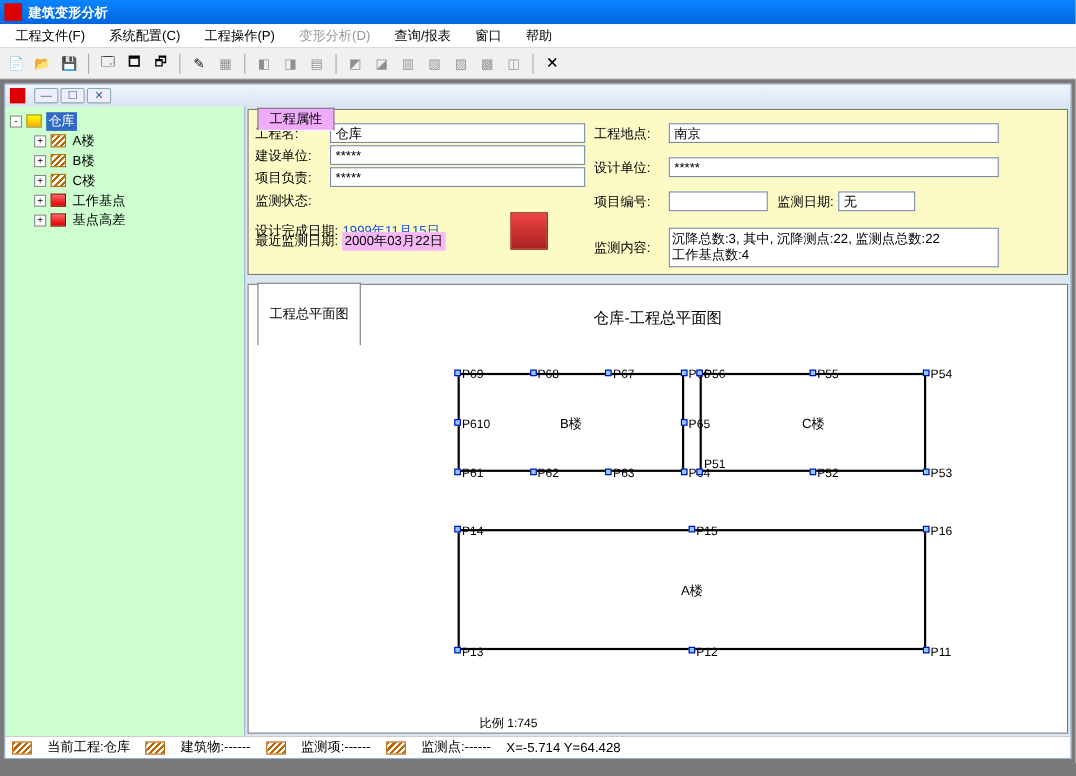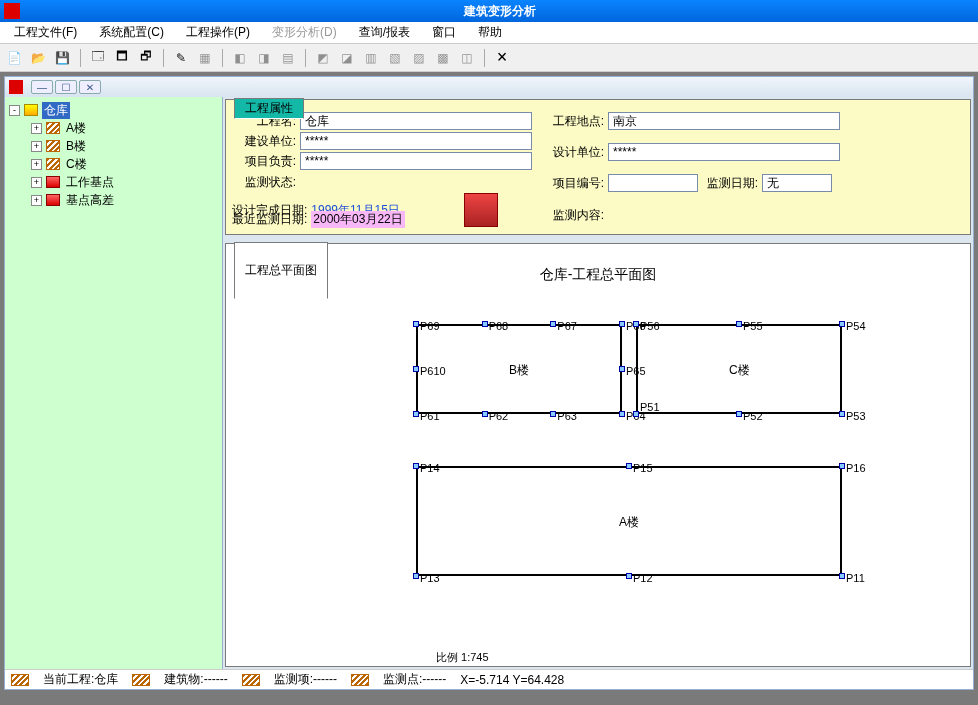--- a/index.html
+++ b/index.html
@@ -1,18 +1,18 @@
 <!DOCTYPE html>
 <html><head>
 <meta charset="utf-8">
 <style>
 * { box-sizing: border-box; margin: 0; padding: 0; font-family: "SimSun", "Microsoft YaHei", sans-serif; font-size: 12px; }
 body { width: 978px; height: 705px; background: #fff; overflow: hidden; }
 
-.titlebar { height: 22px; background: linear-gradient(to bottom, #0a84ff, #0066dd); display: flex; align-items: center; padding: 0 4px; color: #fff; text-align: center; }
+.titlebar { height: 22px; background: linear-gradient(to bottom, #0a84ff, #0066dd); display: flex; align-items: center; padding: 0 4px; color: #fff; }
 .titlebar .app-icon { width: 16px; height: 16px; background: #d00; margin-right: 6px; }
 .titlebar .title { flex: 1; font-weight: bold; }
 
 .menubar { height: 22px; background: #fff; display: flex; align-items: center; padding: 0 6px; gap: 6px; border-bottom: 1px solid #ccc; }
 .menubar .menu { padding: 2px 8px; cursor: pointer; }
 .menubar .menu.disabled { color: #999; }
 
 .toolbar { height: 28px; background: #f0f0f0; display: flex; align-items: center; padding: 0 4px; gap: 2px; border-bottom: 1px solid #ccc; }
 .toolbar .tbtn { width: 22px; height: 22px; display: flex; align-items: center; justify-content: center; cursor: pointer; border: 1px solid transparent; }
 .toolbar .sep { width: 1px; height: 18px; background: #aaa; margin: 0 4px; }
@@ -35,23 +35,23 @@
 .tree-node .lbl.selected { background: #316ac5; color: #fff; padding: 0 2px; }
 .tree-node .lbl { padding: 0 2px; }
 .tree-child { margin-left: 22px; }
 .icon-yellow { background: linear-gradient(#ff0,#fa0); border: 1px solid #a80; }
 .icon-red { background: linear-gradient(#f66,#d00); border: 1px solid #800; }
 .icon-hatch { background: repeating-linear-gradient(135deg,#b60,#b60 2px,#fff 2px,#fff 4px); border:1px solid #b60; }
 
 .right-panel { flex: 1; display: flex; flex-direction: column; padding: 2px; gap: 8px; }
 
 .props-box { border: 1px solid #7a7a7a; background: #fcfbc6; position: relative; padding: 12px 6px 6px 6px; }
-.props-tab { position: absolute; top: -2px; left: 8px; background: #14b8a6; padding: 1px 10px; border: 1px solid #7a7a7a; border-bottom: 1px solid #fff; }
+.props-tab { position: absolute; top: -2px; left: 8px; background: #f0abfc; padding: 1px 10px; border: 1px solid #7a7a7a; border-bottom: 1px solid #fff; }
 .field-row { display: flex; align-items: center; gap: 4px; }
-.field-label { width: 64px; text-align: right; }
+.field-label { width: 64px; text-align: left; }
 .field-input { flex: 1; height: 18px; border: 1px solid #7a8aaa; background: #fff; padding: 0 4px; line-height: 16px; }
 .action-col { display: flex; flex-direction: column; gap: 2px; align-items: center; }
 .action-link { color: #000; cursor: pointer; padding: 2px 6px; }
 .edit-btn { border: 1px solid #888; background: #eee; padding: 2px 16px; cursor: pointer; }
 .monitor-row { display: flex; align-items: center; gap: 4px; margin-top: 2px; }
 .date-row { display: flex; align-items: center; gap: 4px; }
 .date-row .hl { background: #f8b8f8; padding: 0 2px; }
 .date-row .d1 { color: #1d4ed8; }
 .content-box { border: 1px solid #7a8aaa; background: #fff; padding: 2px; height: 36px; line-height: 14px; font-size: 11px; width: 300px; }
 .build-icon { width: 34px; height: 34px; display: inline-block; background: linear-gradient(#e44,#a22); border: 1px solid #800; }
@@ -202,20 +202,24 @@
                 <div class="field-input">*****</div>
               </div>
               <div class="field-row">
                 <div class="field-label">项目编号:</div>
                 <div class="field-input" style="width:90px;flex:0 0 90px"></div>
                 <div style="width:56px;text-align:right">监测日期:</div>
                 <div class="field-input" style="width:70px;flex:0 0 70px">无</div>
               </div>
               <div class="monitor-row">
                 <div class="field-label">监测内容:</div>
+                <div class="content-box">
+                  <div>沉降总数:3, 其中, 沉降测点:22, 监测点总数:22</div>
+                  <div>工作基点数:4</div>
+                </div>
               </div>
             </div>
 
           </div>
         </div>
 
         <div class="plan-box">
           <div class="plan-tab">工程总平面图</div>
           <div class="plan-canvas">
             <div class="plan-title">仓库-工程总平面图</div>

